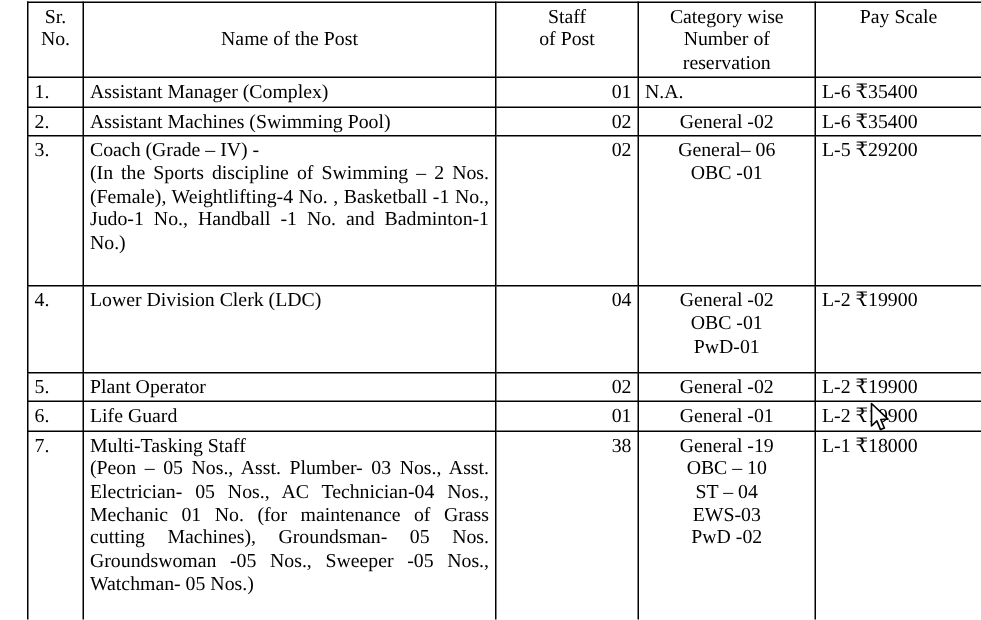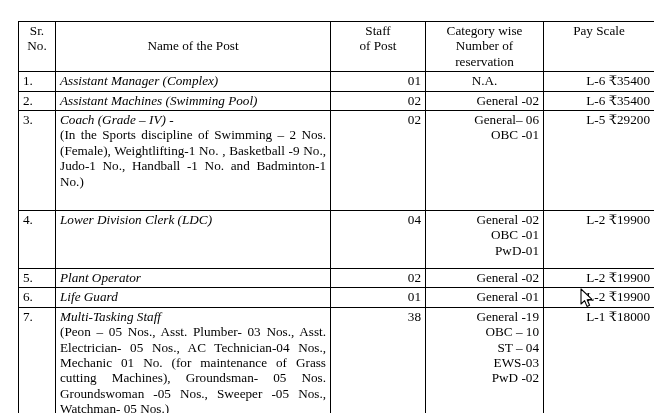--- a/index.html
+++ b/index.html
@@ -17,21 +17,20 @@
     position: relative;
   }
 
   .sheet {
     position: absolute;
     left: 0;
     top: 0;
     width: 654px;
     height: 308px;
     background: #ffffff;
-    margin-top: 20px;
   }
 
   table.post-table {
     border-collapse: collapse;
     table-layout: fixed;
     width: 636px;
     margin-left: 18px;
     margin-top: 1px;
     border: 1px solid #000;
   }
@@ -73,37 +72,36 @@
     padding-left: 6px;
     white-space: nowrap;
   }
   td.name {
     text-align: left;
   }
   td.num {
     text-align: right;
   }
   td.cat {
-    text-align: right;
+    text-align: center;
     padding-left: 9px;
     white-space: pre-line;
   }
   td.cat.center {
-    text-align: center;
+    text-align: left;
     padding-left: 4px;
   }
   td.pay {
-    text-align: right;
+    text-align: left;
     padding-left: 9px;
     white-space: nowrap;
   }
 
   .post-title {
     display: block;
-    font-style: italic;
   }
   .post-detail {
     display: block;
     text-align: justify;
     text-align-last: left;
     margin-top: 0;
   }
   .post-detail.j {
     text-align: justify;
   }
@@ -175,21 +173,21 @@
             <span class="post-title">Assistant Machines (Swimming Pool)</span>
           </td>
           <td class="num">02</td>
           <td class="cat">General -02</td>
           <td class="pay">L-6 ₹35400</td>
         </tr>
         <tr class="r3">
           <td class="sr">3.</td>
           <td class="name">
             <span class="post-title">Coach (Grade – IV) -</span>
-            <span class="post-detail j">(In the Sports discipline of Swimming – 2 Nos. (Female), Weightlifting-1 No. , Basketball -9 No., Judo-1 No., Handball -1 No. and Badminton-1 No.)</span>
+            <span class="post-detail j">(In the Sports discipline of Swimming – 2 Nos. (Female), Weightlifting-4 No. , Basketball -1 No., Judo-1 No., Handball -1 No. and Badminton-1 No.)</span>
           </td>
           <td class="num">02</td>
           <td class="cat">General– 06
 OBC      -01</td>
           <td class="pay">L-5 ₹29200</td>
         </tr>
         <tr class="r4">
           <td class="sr">4.</td>
           <td class="name">
             <span class="post-title">Lower Division Clerk (LDC)</span>

